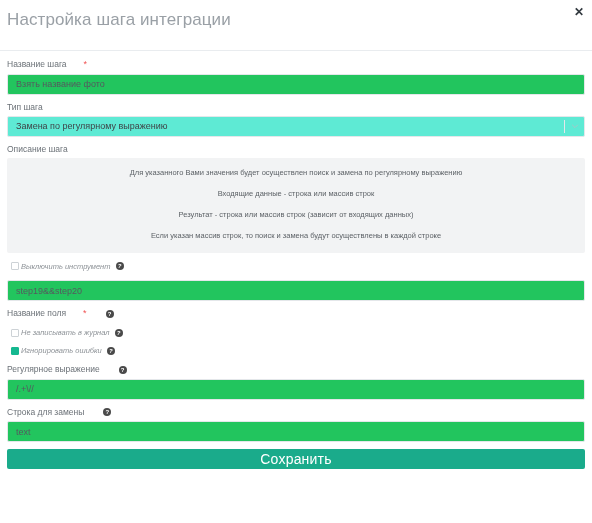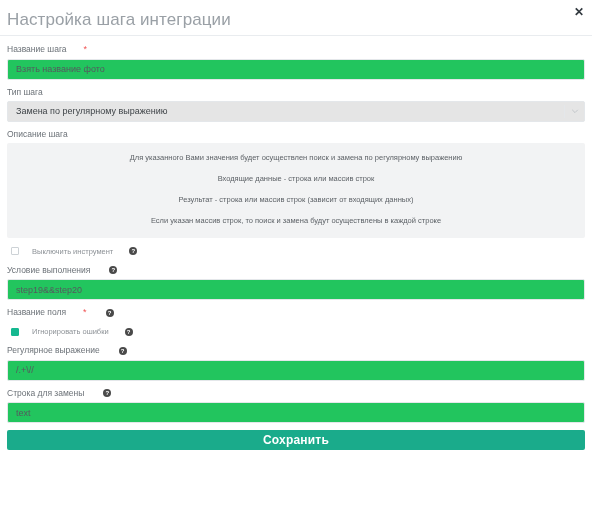--- a/index.html
+++ b/index.html
@@ -19,21 +19,21 @@
     position: relative;
     width: 592px;
     height: 523px;
     background: #ffffff;
     box-sizing: border-box;
   }
 
   
   .modal-header {
     position: relative;
-    height: 36px;
+    height: 51px;
     border-bottom: 1px solid #e9ecef;
     padding: 0 6px;
     box-sizing: border-box;
   }
   .modal-title {
     position: absolute;
     left: 7px;
     top: 10px;
     font-size: 17px;
     font-weight: 400;
@@ -124,21 +124,21 @@
   .select-box {
     width: 100%;
     height: 21px;
     border: 1px solid #e4e7ea;
     border-radius: 2px;
     box-sizing: border-box;
     padding: 0 30px 0 8px;
     font-size: 9px;
     color: #3f4448;
     line-height: 19px;
-    background: #e5e5e5;
+    background: #5eead4;
     cursor: pointer;
     white-space: nowrap;
     overflow: hidden;
   }
   .select-sep {
     position: absolute;
     right: 20px;
     top: 4px;
     width: 1px;
     height: 13px;
@@ -168,22 +168,23 @@
     color: #5c6166;
     line-height: 10px;
     margin-bottom: 11px;
   }
   .desc-line:last-child { margin-bottom: 0; }
 
   
   .checkbox-row {
     display: flex;
     align-items: center;
-    gap: 13px;
+    gap: 2px;
     margin: 9px 0 9px 4px;
+    font-style: italic;
   }
   .cb {
     width: 8px;
     height: 8px;
     box-sizing: border-box;
     border: 1px solid #cdd2d6;
     border-radius: 1px;
     background: #ffffff;
     flex: 0 0 auto;
     cursor: pointer;
@@ -200,26 +201,25 @@
 
   
   .save-btn {
     display: block;
     width: 100%;
     height: 20px;
     background: #1aab8b;
     color: #ffffff;
     border: none;
     border-radius: 2px;
-    font-size: 12px;
+    font-size: 14px;
     font-family: "Liberation Sans", sans-serif;
     cursor: pointer;
     letter-spacing: 0.2px;
     margin-top: 0;
-    font-weight: bold;
   }
 </style>
 </head>
 <body>
 
 <div class="modal">
 
   <div class="modal-header">
     <div class="modal-title">Настройка шага интеграции</div>
     <button class="close-btn">✕</button>
@@ -262,35 +262,36 @@
       </div>
     </div>
 
     <div class="checkbox-row">
       <span class="cb"></span>
       <span class="cb-label">Выключить инструмент</span>
       <span class="help-icon">?</span>
     </div>
 
     <div class="field">
-      <div class="field-label">
-        <span>Условие выполнения</span>
-        <span class="help-icon">?</span>
-      </div>
       <input class="text-input" type="text" value="step19&amp;&amp;step20" style="">
     </div>
 
     <div class="field">
       <div class="field-label">
         <span>Название поля</span>
         <span class="req-star">*</span>
         <span class="help-icon">?</span>
       </div>
     </div>
 
+    <div class="checkbox-row">
+      <span class="cb"></span>
+      <span class="cb-label">Не записывать в журнал</span>
+      <span class="help-icon">?</span>
+    </div>
 
     <div class="checkbox-row">
       <span class="cb checked"></span>
       <span class="cb-label">Игнорировать ошибки</span>
       <span class="help-icon">?</span>
     </div>
 
     <div class="field">
       <div class="field-label">
         <span>Регулярное выражение</span>

